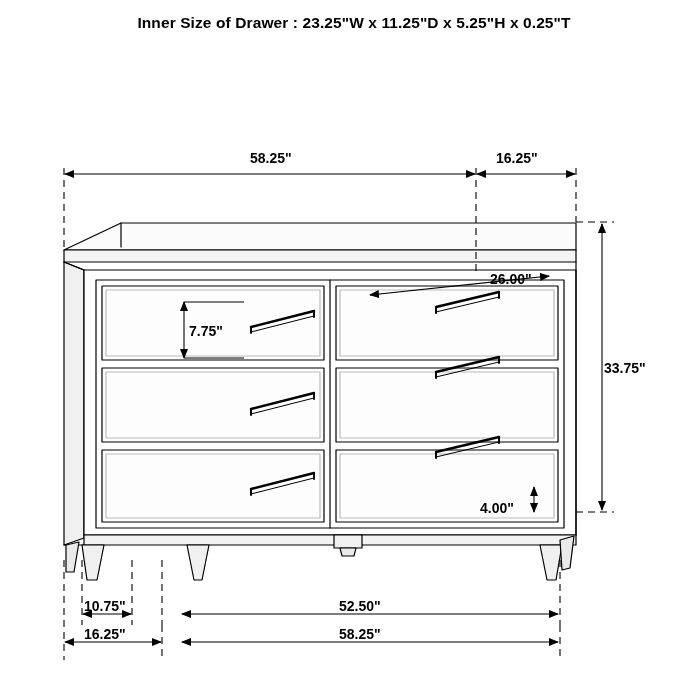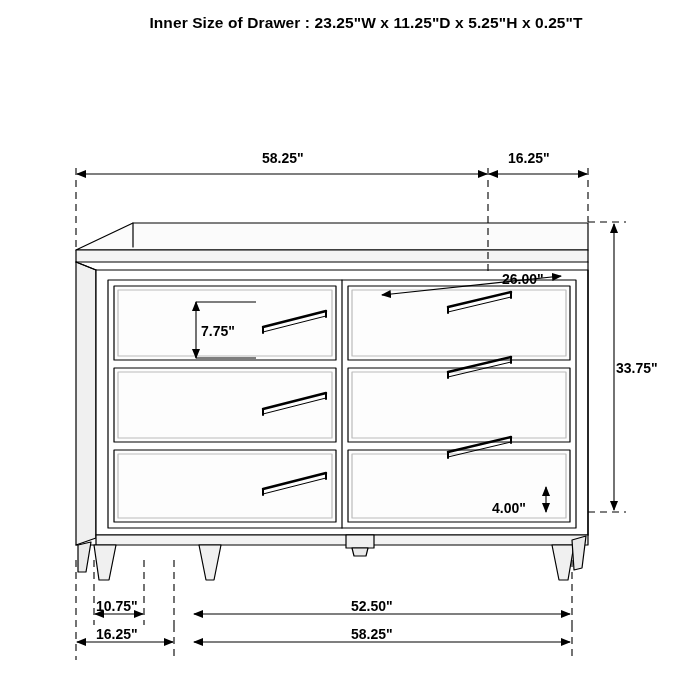--- a/index.html
+++ b/index.html
@@ -10,21 +10,21 @@
   body {
     width: 700px;
     height: 700px;
     font-family: "Liberation Sans", sans-serif;
     color: #000000;
     position: relative;
     overflow: hidden;
   }
   #stage {
     position: absolute;
-    left: 16px; top: 0;
+    left: 4px; top: 0;
     width: 644px;
     height: 700px;
   }
   #title {
     position: absolute;
     left: 0;
     top: 14px;
     width: 700px;
     text-align: center;
     font-size: 15.5px;

